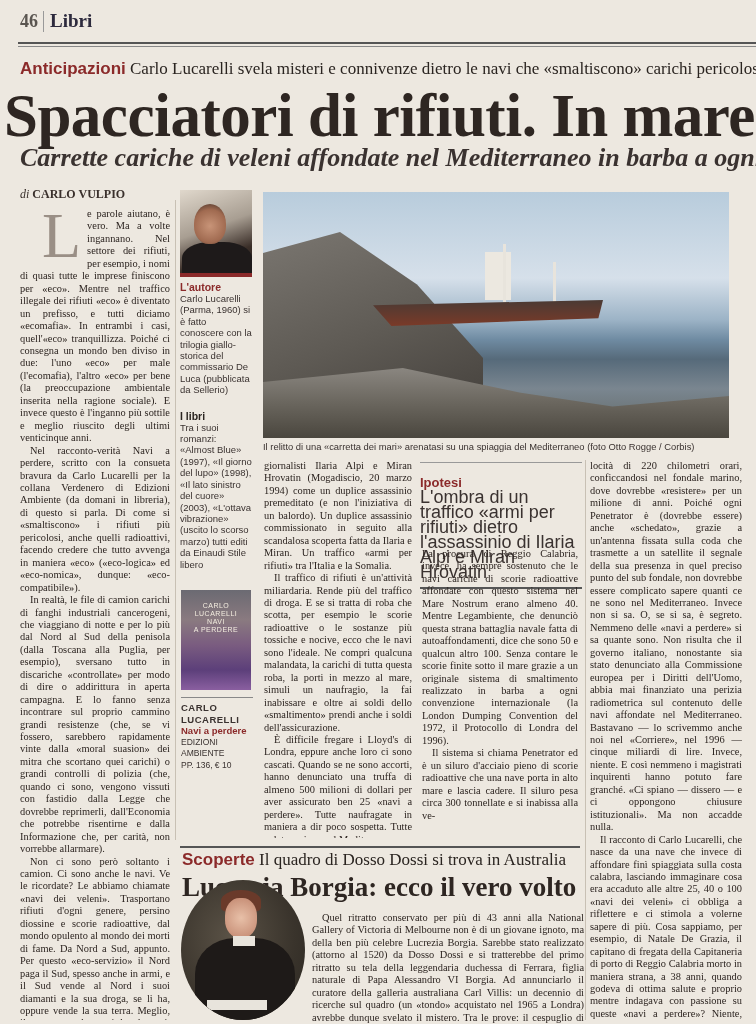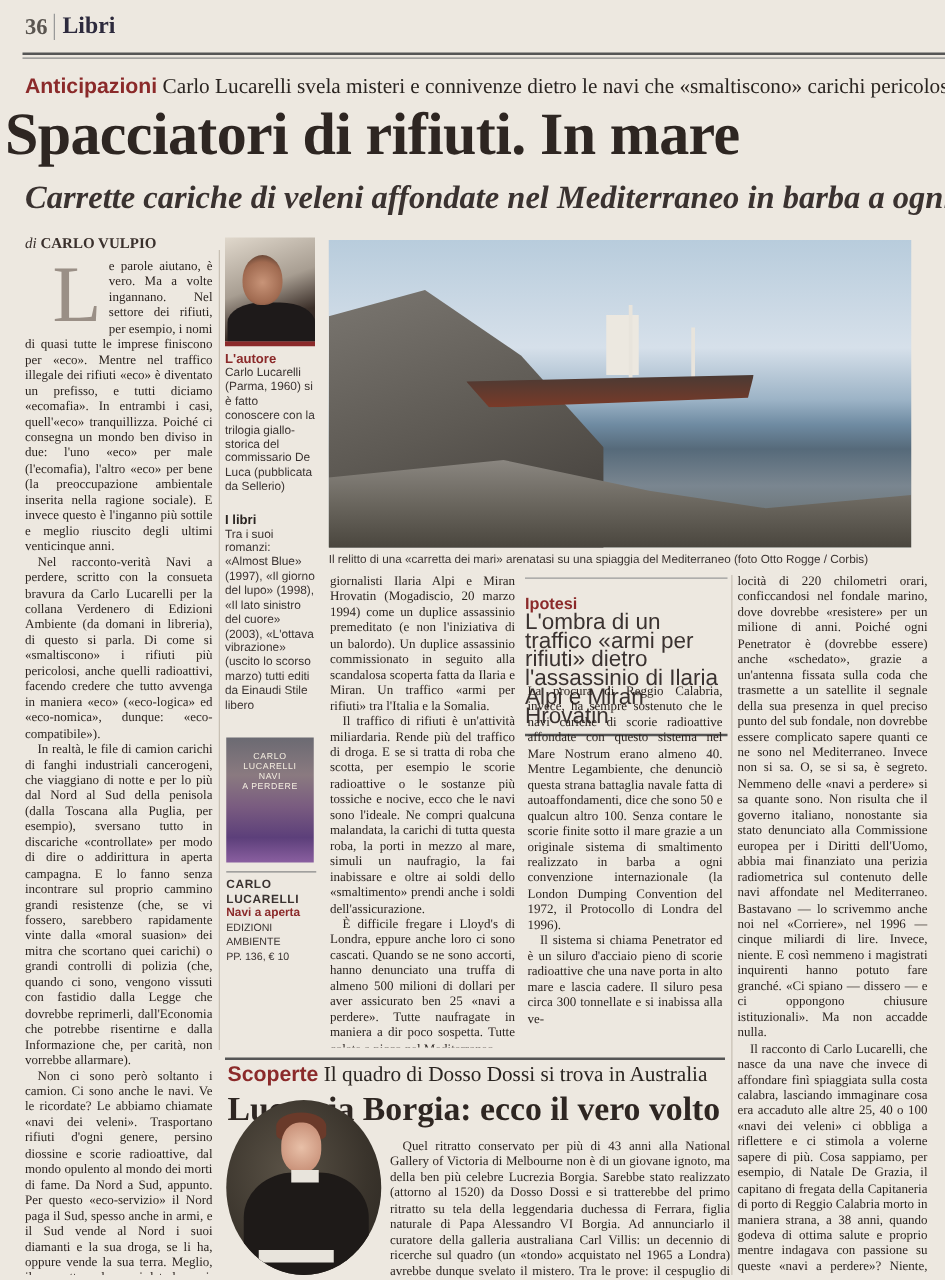--- a/index.html
+++ b/index.html
@@ -14,21 +14,21 @@
 
   
   .folio { position: absolute; left: 20px; top: 10px; height: 22px; display: flex; align-items: center; }
   .folio .num { font-family: "Liberation Serif", serif; font-weight: bold; font-size: 18px; color: #5a5550; padding-right: 5px; border-right: 1px solid #999; }
   .folio .section { font-family: "Liberation Serif", serif; font-weight: bold; font-size: 19px; color: #2d2a3d; padding-left: 6px; }
   .rule-double { position: absolute; left: 18px; right: 0; top: 42px; height: 5px; border-top: 2px solid #555; border-bottom: 1px solid #888; }
 
   .kicker { position: absolute; left: 20px; top: 59px; width: 736px; font-family: "Liberation Serif", serif; font-size: 17px; white-space: nowrap; color: #2a2420; }
   .kicker .tag { font-family: "Liberation Sans", sans-serif; font-weight: bold; color: #8b2a2a; font-size: 17px; }
 
-  .headline { position: absolute; left: 4px; top: 82px; font-family: "Liberation Serif", serif; font-weight: bold; font-size: 48px; letter-spacing: -0.5px; color: #2e2622; white-space: nowrap; line-height: 1.1; }
+  .headline { position: absolute; left: 4px; top: 82px; font-family: "Liberation Serif", serif; font-weight: bold; font-size: 61px; letter-spacing: -0.5px; color: #2e2622; white-space: nowrap; line-height: 1.1; }
   .subhead { position: absolute; left: 20px; top: 143px; font-family: "Liberation Serif", serif; font-style: italic; font-size: 26px; color: #3a3230; white-space: nowrap; }
 
   .byline { position: absolute; left: 20px; top: 187px; font-family: "Liberation Serif", serif; font-size: 12px; font-weight: bold; color: #3a302c; }
   .byline i { font-weight: normal; }
 
   
   .col { position: absolute; font-family: "Liberation Serif", serif; font-size: 10.4px; line-height: 12.45px; text-align: justify; color: #2c2420; hyphens: auto; }
   .col p { text-indent: 10px; }
   .col p.noindent { text-indent: 0; }
   .col1 { left: 20px; top: 208px; width: 150px; height: 812px; overflow: hidden; }
@@ -86,21 +86,21 @@
   .lucrezia { position: absolute; left: 312px; top: 852px; width: 272px; font-family: "Liberation Serif", serif; font-size: 10.4px; line-height: 12.45px; text-align: justify; color: #2c2420; }
   .lucrezia p { text-indent: 10px; }
   .vrule { position: absolute; border-left: 1px solid #c8c0b4; }
 </style>
 </head>
 <body>
 
 <div class="page">
 
   <div class="folio">
-    <span class="num">36</span>
+    <span class="num">46</span>
     <span class="section">Libri</span>
   </div>
   <div class="rule-double"></div>
 
   <div class="kicker">
     <span class="tag">Anticipazioni</span><span> Carlo Lucarelli svela misteri e connivenze dietro le navi che «smaltiscono» carichi pericolosi</span>
   </div>
   <h1 class="headline">Spacciatori di rifiuti. In mare</h1>
   <h2 class="subhead">Carrette cariche di veleni affondate nel Mediterraneo in barba a ogni legge</h2>
 
@@ -132,21 +132,21 @@
 
   <div class="bookcover">
     <span>CARLO</span>
     <span>LUCARELLI</span>
     <span>NAVI</span>
     <span>A PERDERE</span>
   </div>
   <div class="bookrule"></div>
   <div class="bookinfo">
     <div class="author">CARLO LUCARELLI</div>
-    <div class="title">Navi a aperta</div>
+    <div class="title">Navi a perdere</div>
     <div class="pub">EDIZIONI AMBIENTE</div>
     <div class="pub">PP. 136, € 10</div>
   </div>
 
   <div class="photo">
     <div class="cliff"></div>
     <div class="super"></div>
     <div class="mast" style="left:240px; top:52px; height:58px;"></div>
     <div class="mast" style="left:290px; top:70px; height:42px;"></div>
     <div class="ship"></div>

